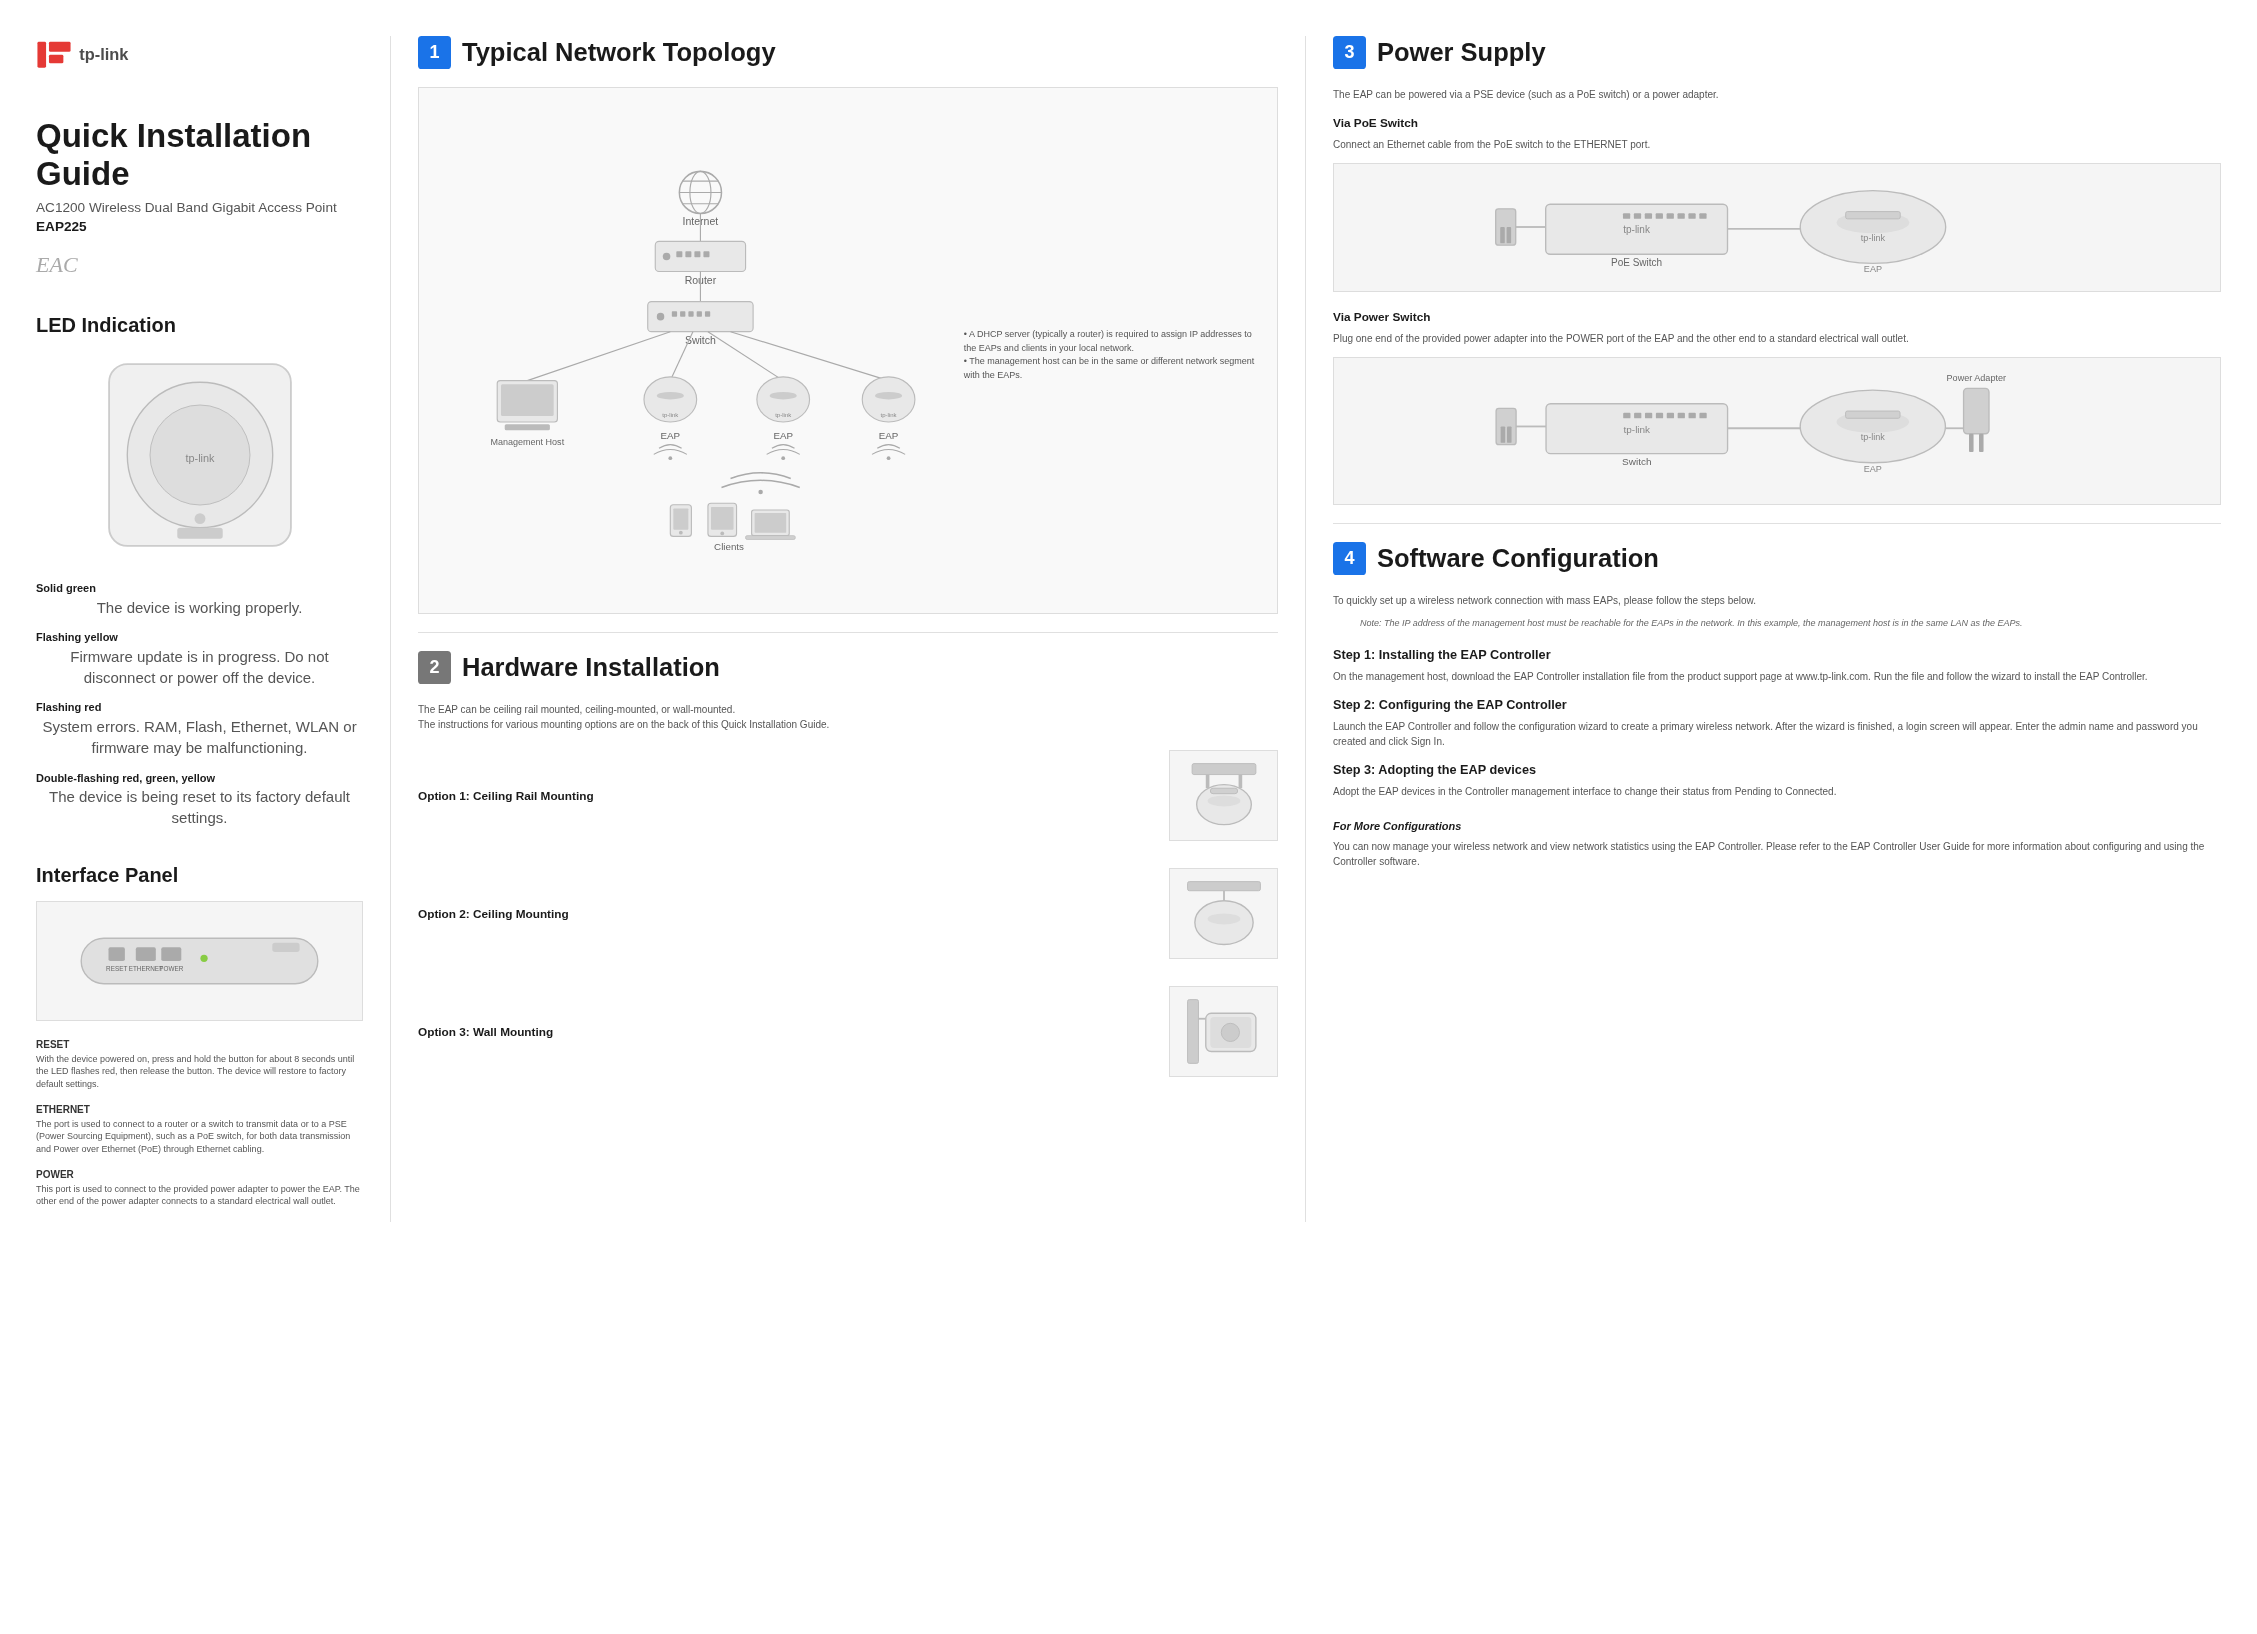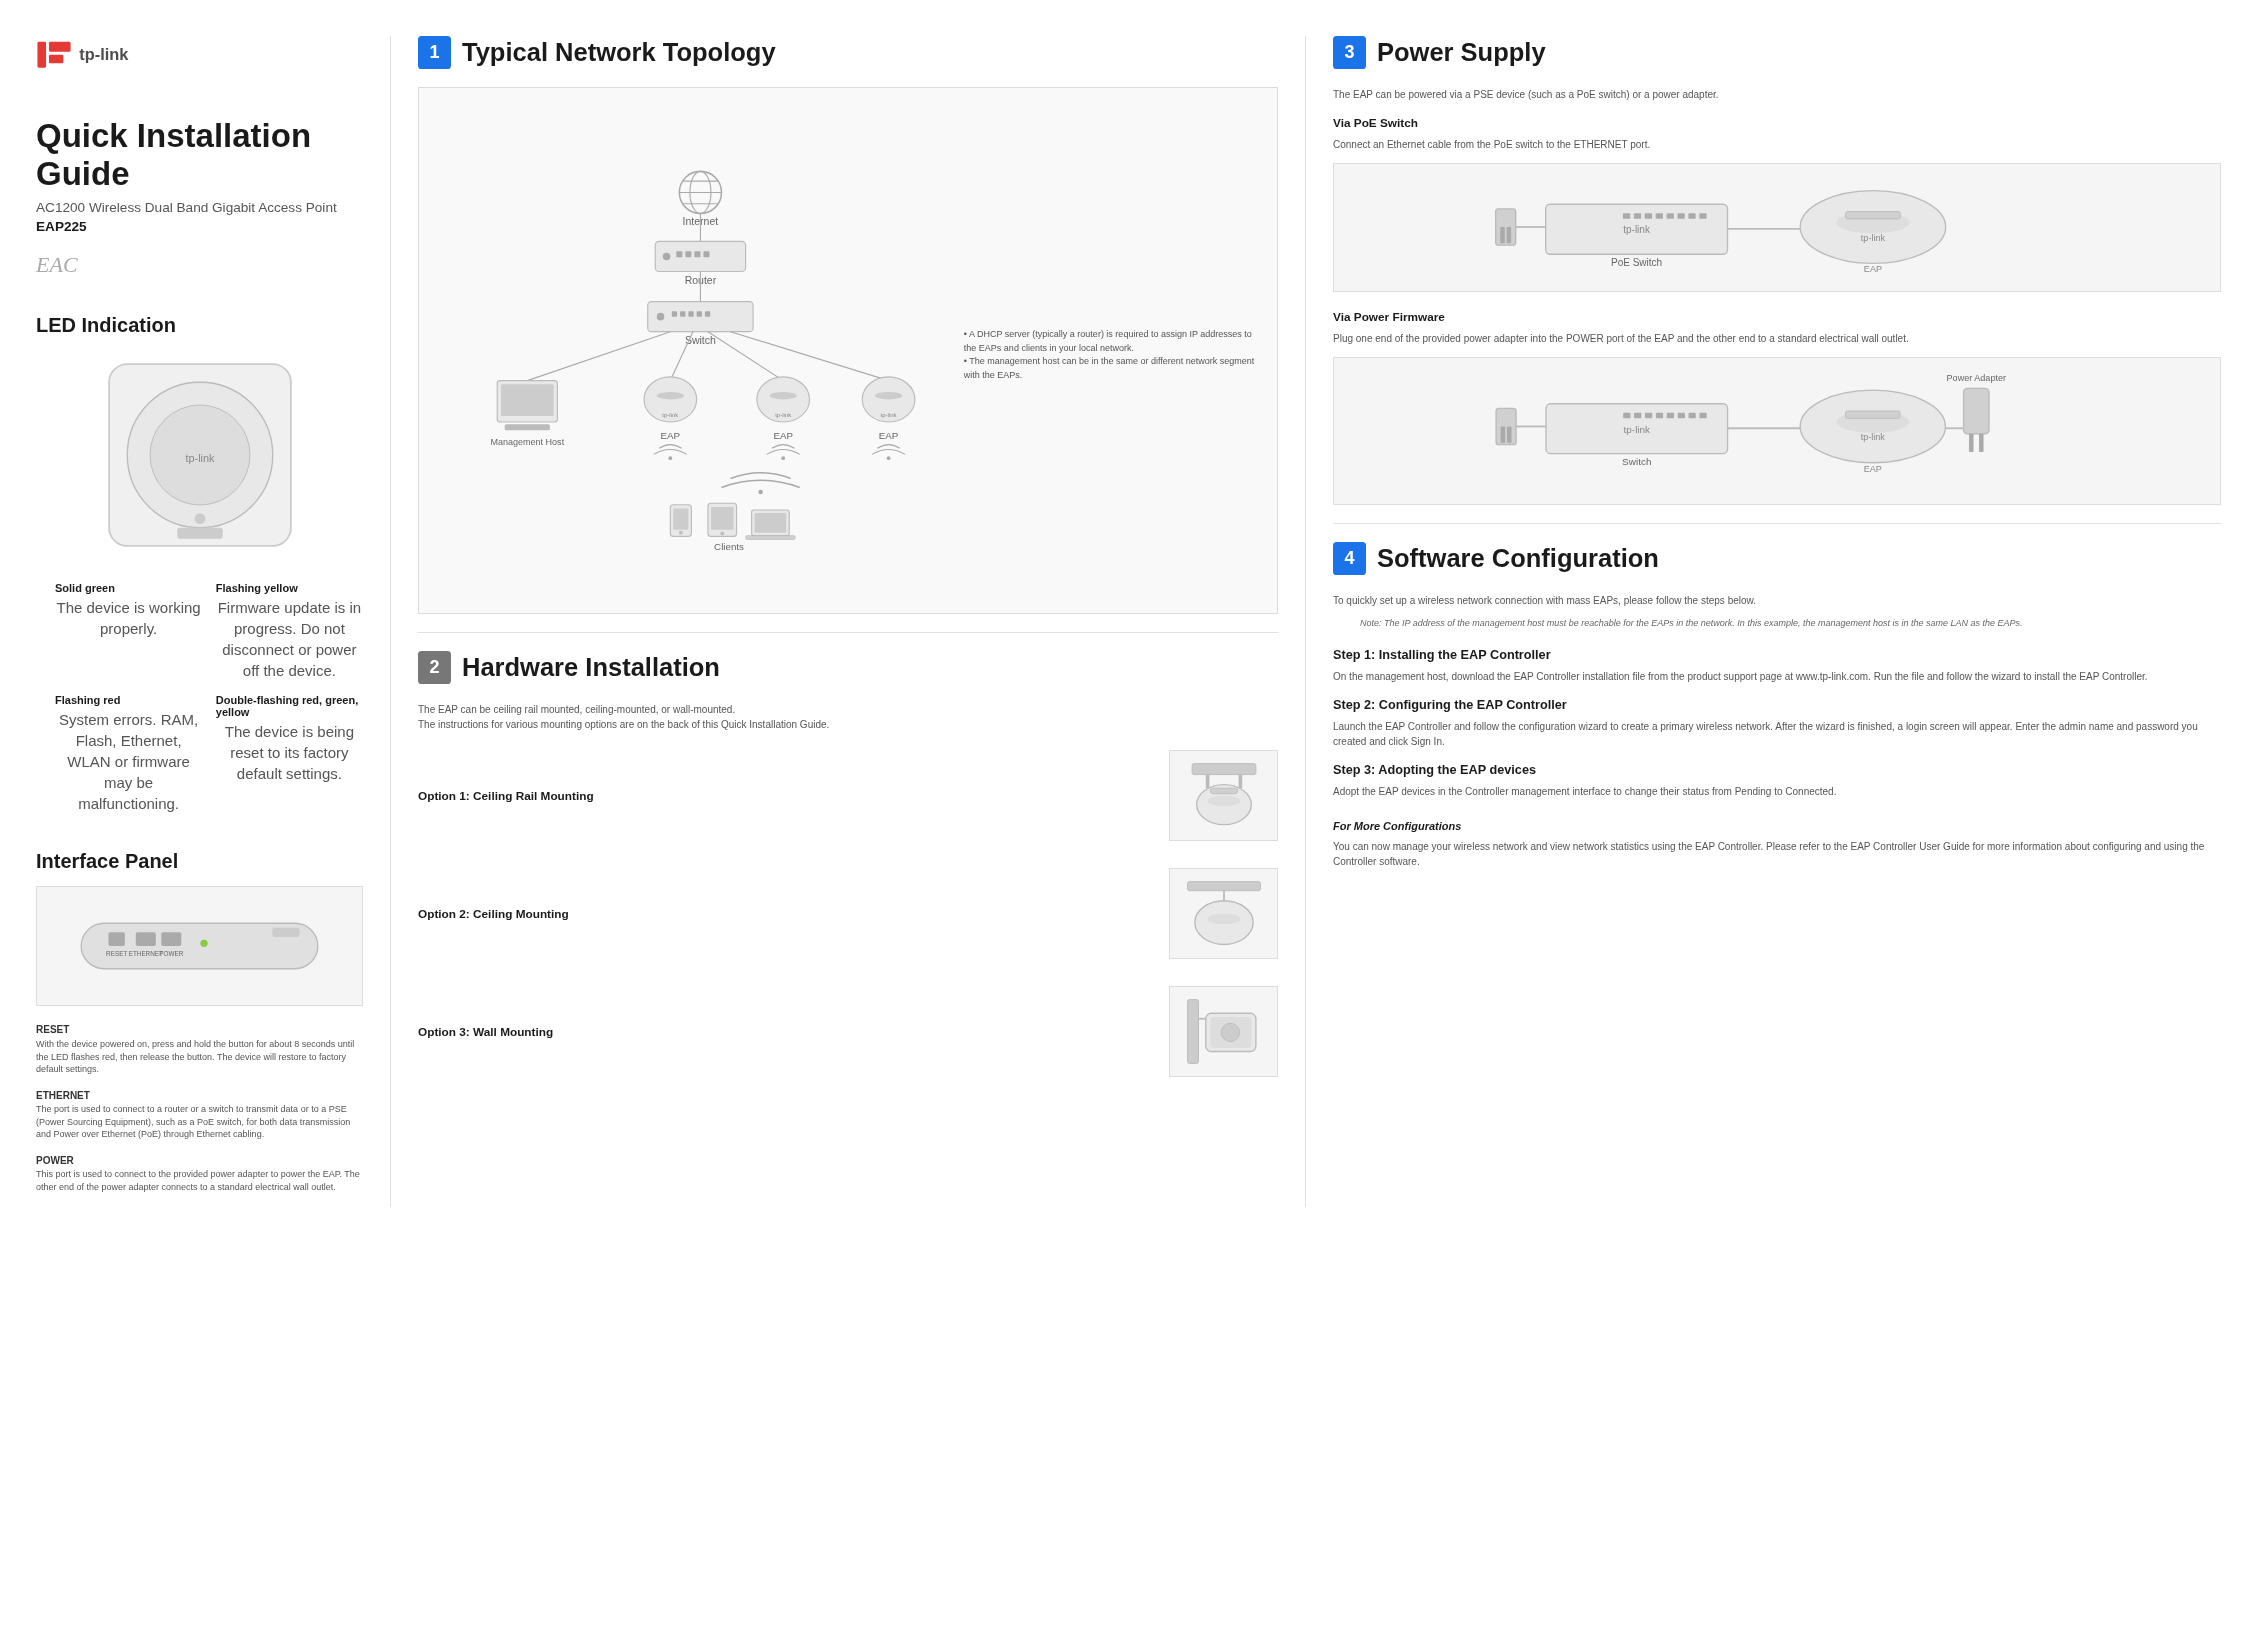--- a/index.html
+++ b/index.html
@@ -76,24 +76,23 @@
       display: flex;
       justify-content: center;
       margin-bottom: 27px;
     }
     .device-img {
       width: 200px;
       height: 200px;
     }
     .led-grid {
       display: grid;
-      grid-template-columns: 1fr 1fr;
+      grid-template-columns: 1fr;
       gap: 13.6px;
       margin-bottom: 36px;
-      margin-left: 19px;
     }
     .led-item {}
     .led-title {
       font-size: 11px;
       font-weight: bold;
       color: #1a1a1a;
       margin-bottom: 2.7px;
     }
     .led-desc {
       font-size: 15px;
@@ -577,21 +576,21 @@
         <line x1="270" y1="57" x2="360" y2="57" stroke="#bbb" stroke-width="2"></line>
 
         <ellipse cx="430" cy="55" rx="80" ry="40" fill="#e8e8e8" stroke="#bbb" stroke-width="1.5"></ellipse>
         <ellipse cx="430" cy="50" rx="40" ry="12" fill="#ddd"></ellipse>
         <text x="430" y="70" text-anchor="middle" font-size="10" fill="#888" font-family="Arial">tp-link</text>
         <rect x="400" y="38" width="60" height="8" rx="2" fill="#d0d0d0" stroke="#bbb" stroke-width="1"></rect>
         <text x="430" y="105" text-anchor="middle" font-size="10" fill="#888" font-family="Arial">EAP</text>
       </svg>
     </div>
 
-    <div class="sub-section-title">Via Power Firmware</div>
+    <div class="sub-section-title">Via Power Switch</div>
     <div class="sub-section-desc">Plug one end of the provided power adapter into the POWER port of the EAP and the other end to a standard electrical wall outlet.</div>
 
     <div class="diagram-box">
       <svg width="591" height="118" viewBox="0 0 650 130" style="font-size:11px">
 
         <rect x="15" y="40" width="22" height="40" rx="3" fill="#d0d0d0" stroke="#bbb" stroke-width="1.5"></rect>
         <rect x="20" y="60" width="5" height="18" rx="1" fill="#aaa"></rect>
         <rect x="27" y="60" width="5" height="18" rx="1" fill="#aaa"></rect>
         <line x1="37" y1="60" x2="70" y2="60" stroke="#bbb" stroke-width="2"></line>
 

